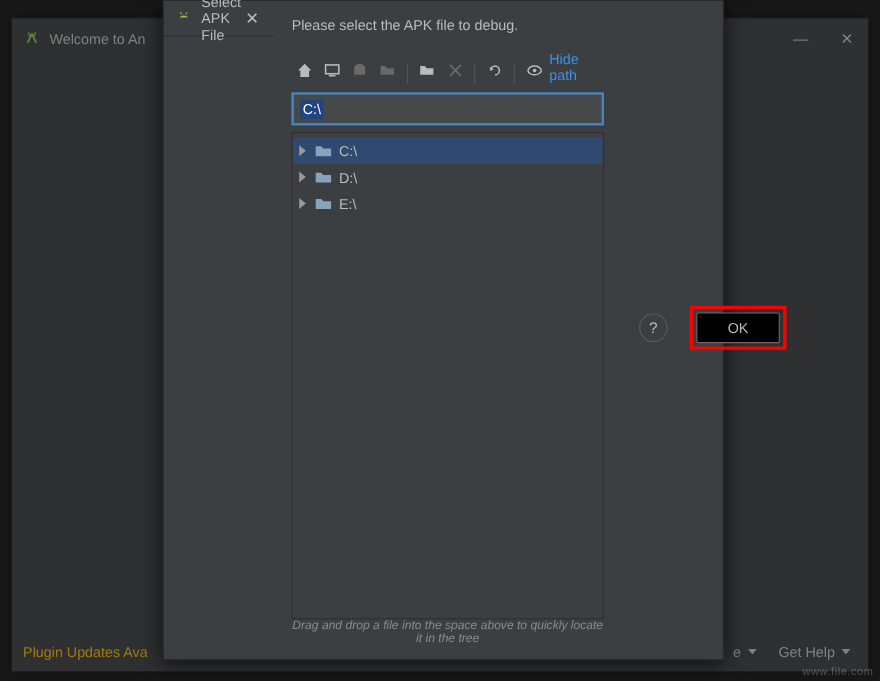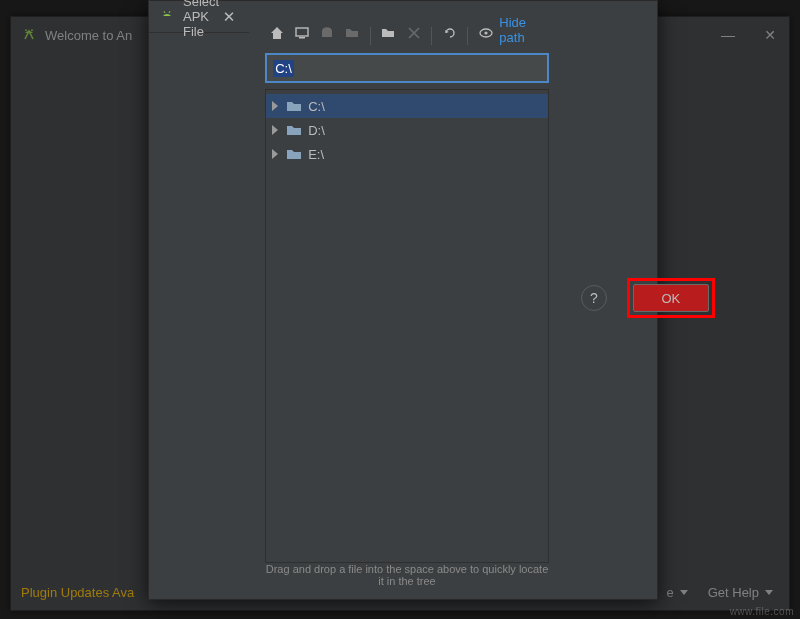--- a/index.html
+++ b/index.html
@@ -151,20 +151,21 @@
     border-left: 6px solid #9a9a9a;
     margin-right: 2px;
   }
   .folder-icon svg { display: block; }
 
   .drag-hint {
     text-align: center;
     color: #8a8a8a;
     font-size: 11px;
     margin-top: 0;
+    font-style: italic;
   }
 
   .dlg-buttons {
     display: flex;
     align-items: center;
     padding: 10px 16px 14px 16px;
     gap: 10px;
   }
   .help-btn {
     width: 26px; height: 26px;
@@ -172,21 +173,21 @@
     border: 1px solid #5a5a5a;
     display: flex; align-items: center; justify-content: center;
     color: #bbbbbb;
     font-size: 14px;
     cursor: pointer;
   }
   .dlg-buttons .spacer { flex: 1; }
   .btn {
     min-width: 76px;
     height: 28px;
-    background: #b91c1c;
+    background: #000000;
     border: 1px solid #5a5a5a;
     color: #bbbbbb;
     font-size: 13px;
     cursor: pointer;
     border-radius: 2px;
   }
   .btn.primary { border: 1px solid #6a6a6a; }
   .ok-highlight {
     border: 3px solid #ff0000;
     padding: 3px;
@@ -250,20 +251,21 @@
         <path d="M4 7 A5 5 0 0 1 12 7 L12 7 L4 7 Z" fill="#8bc34a"></path>
         <line x1="5" y1="2.2" x2="6" y2="4" stroke="#8bc34a" stroke-width="1"></line>
         <line x1="11" y1="2.2" x2="10" y2="4" stroke="#8bc34a" stroke-width="1"></line>
       </svg>
     </span>
     <span class="dlg-title-text">Select APK File</span>
     <span class="dlg-close">✕</span>
   </div>
 
   <div class="dlg-body">
+    <div class="dlg-prompt">Please select the APK file to debug.</div>
 
     <div class="toolbar">
       <div class="tb-btn">
         <svg width="16" height="16" viewBox="0 0 16 16">
             <path d="M2 8 L8 2 L14 8 L12 8 L12 14 L4 14 L4 8 Z" fill="#bbbbbb"></path>
           </svg>
       </div>
       <div class="tb-btn">
         <svg width="16" height="16" viewBox="0 0 16 16">
             <rect x="2" y="3" width="12" height="8" stroke="#bbbbbb" fill="none" stroke-width="1.4"></rect>

